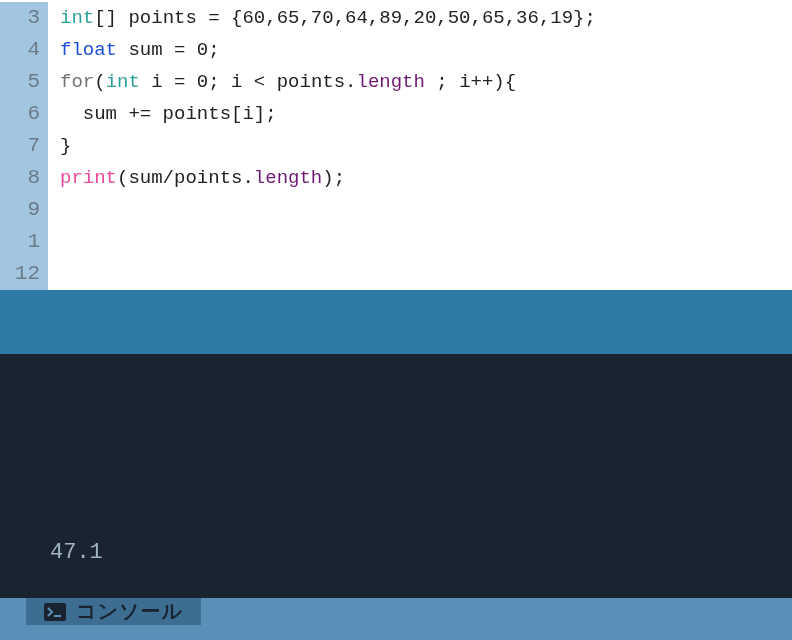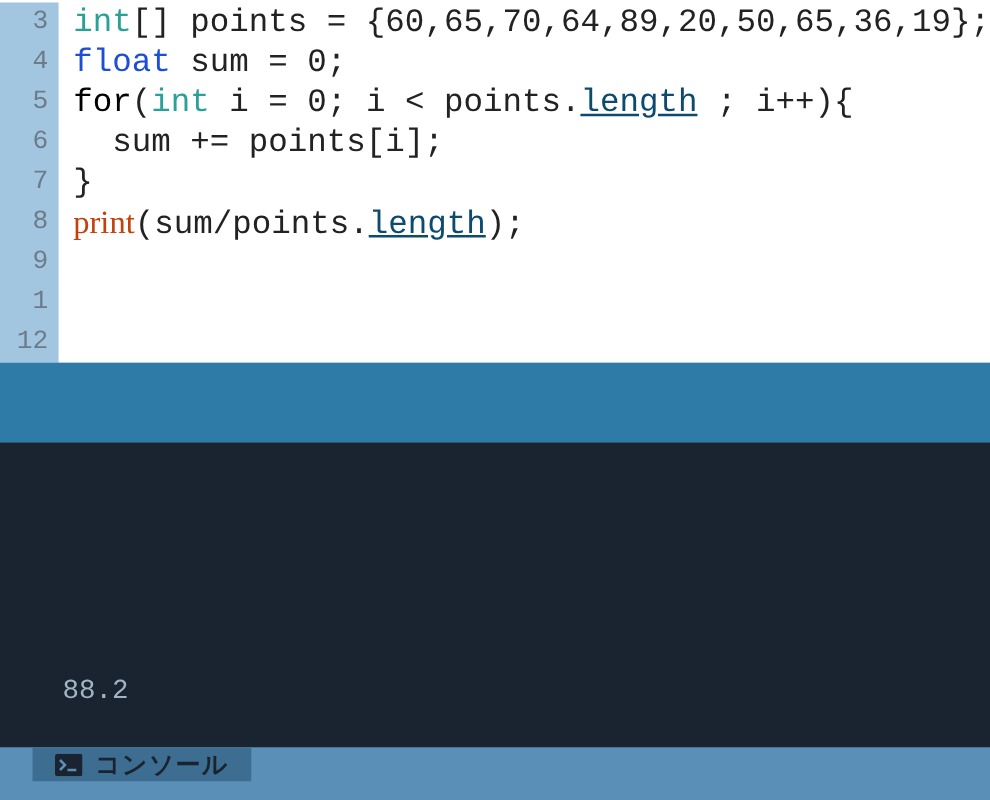--- a/index.html
+++ b/index.html
@@ -24,33 +24,33 @@
     font-size: 21px;
     line-height: 32px;
     width: 48px;
     user-select: none;
   }
   .gutter div { }
   .code {
     flex: 1;
     background: #ffffff;
     color: #222;
-    font-size: 26px;
+    font-size: 19px;
     line-height: 32px;
     white-space: pre;
     padding-left: 12px;
   }
   .kw-type { color: #2aa198; }       
-  .kw-ctrl { color: #000000; }       
+  .kw-ctrl { color: #737373; }       
   .ident { color: #222; }
-  .prop { color: #0c4a6e; text-decoration: underline; }          
+  .prop { color: #701a75; }          
   .num { color: #222; }
   .paren { color: #222; }
   .float-kw { color: #1d4ed8; }      
-  .print-kw { color: #c2410c; font-family: Liberation Serif, serif; }
+  .print-kw { color: #ec4899; }
 
   .gap {
     background: #2d7ba6;
     height: 64px;
   }
 
   .console-output {
     background: #1a2430;
     height: 244px;
     padding: 12px 16px;
@@ -107,21 +107,21 @@
       <div>9</div>
       <div>1</div>
       <div>12</div>
     </div>
   <div class="code" id="code"><div><span class="kw-type">int</span><span class="ident">[] points = {</span><span class="num">60,65,70,64,89,20,50,65,36,19</span><span class="ident">};</span></div><div><span class="float-kw">float</span><span class="ident"> sum = </span><span class="num">0</span><span class="ident">;</span></div><div><span class="kw-ctrl">for</span><span class="paren">(</span><span class="kw-type">int</span><span class="ident"> i = </span><span class="num">0</span><span class="ident">; i &lt; points.</span><span class="prop">length</span><span class="ident"> ; i++){</span></div><div><span class="ident">  sum += points[i];</span></div><div><span class="ident">}</span></div><div><span class="print-kw">print</span><span class="ident">(sum/points.</span><span class="prop">length</span><span class="ident">);</span></div><div>&nbsp;</div><div>&nbsp;</div><div>&nbsp;</div></div>
 </div>
 
 <div class="gap"></div>
 
 <div class="console-output">
-  <div class="out">88.2</div>
+  <div class="out">47.1</div>
 </div>
 
 <div class="tabbar">
   <div class="tab active">
     <span class="icon">
       <svg width="22" height="18" viewBox="0 0 22 18">
         <rect x="0" y="0" width="22" height="18" fill="#1a2430" rx="2"></rect>
         <path d="M4 5 L8 9 L4 13" stroke="#5a8fb8" stroke-width="2" fill="none"></path>
         <line x1="10" y1="13" x2="17" y2="13" stroke="#5a8fb8" stroke-width="2"></line>
       </svg>

